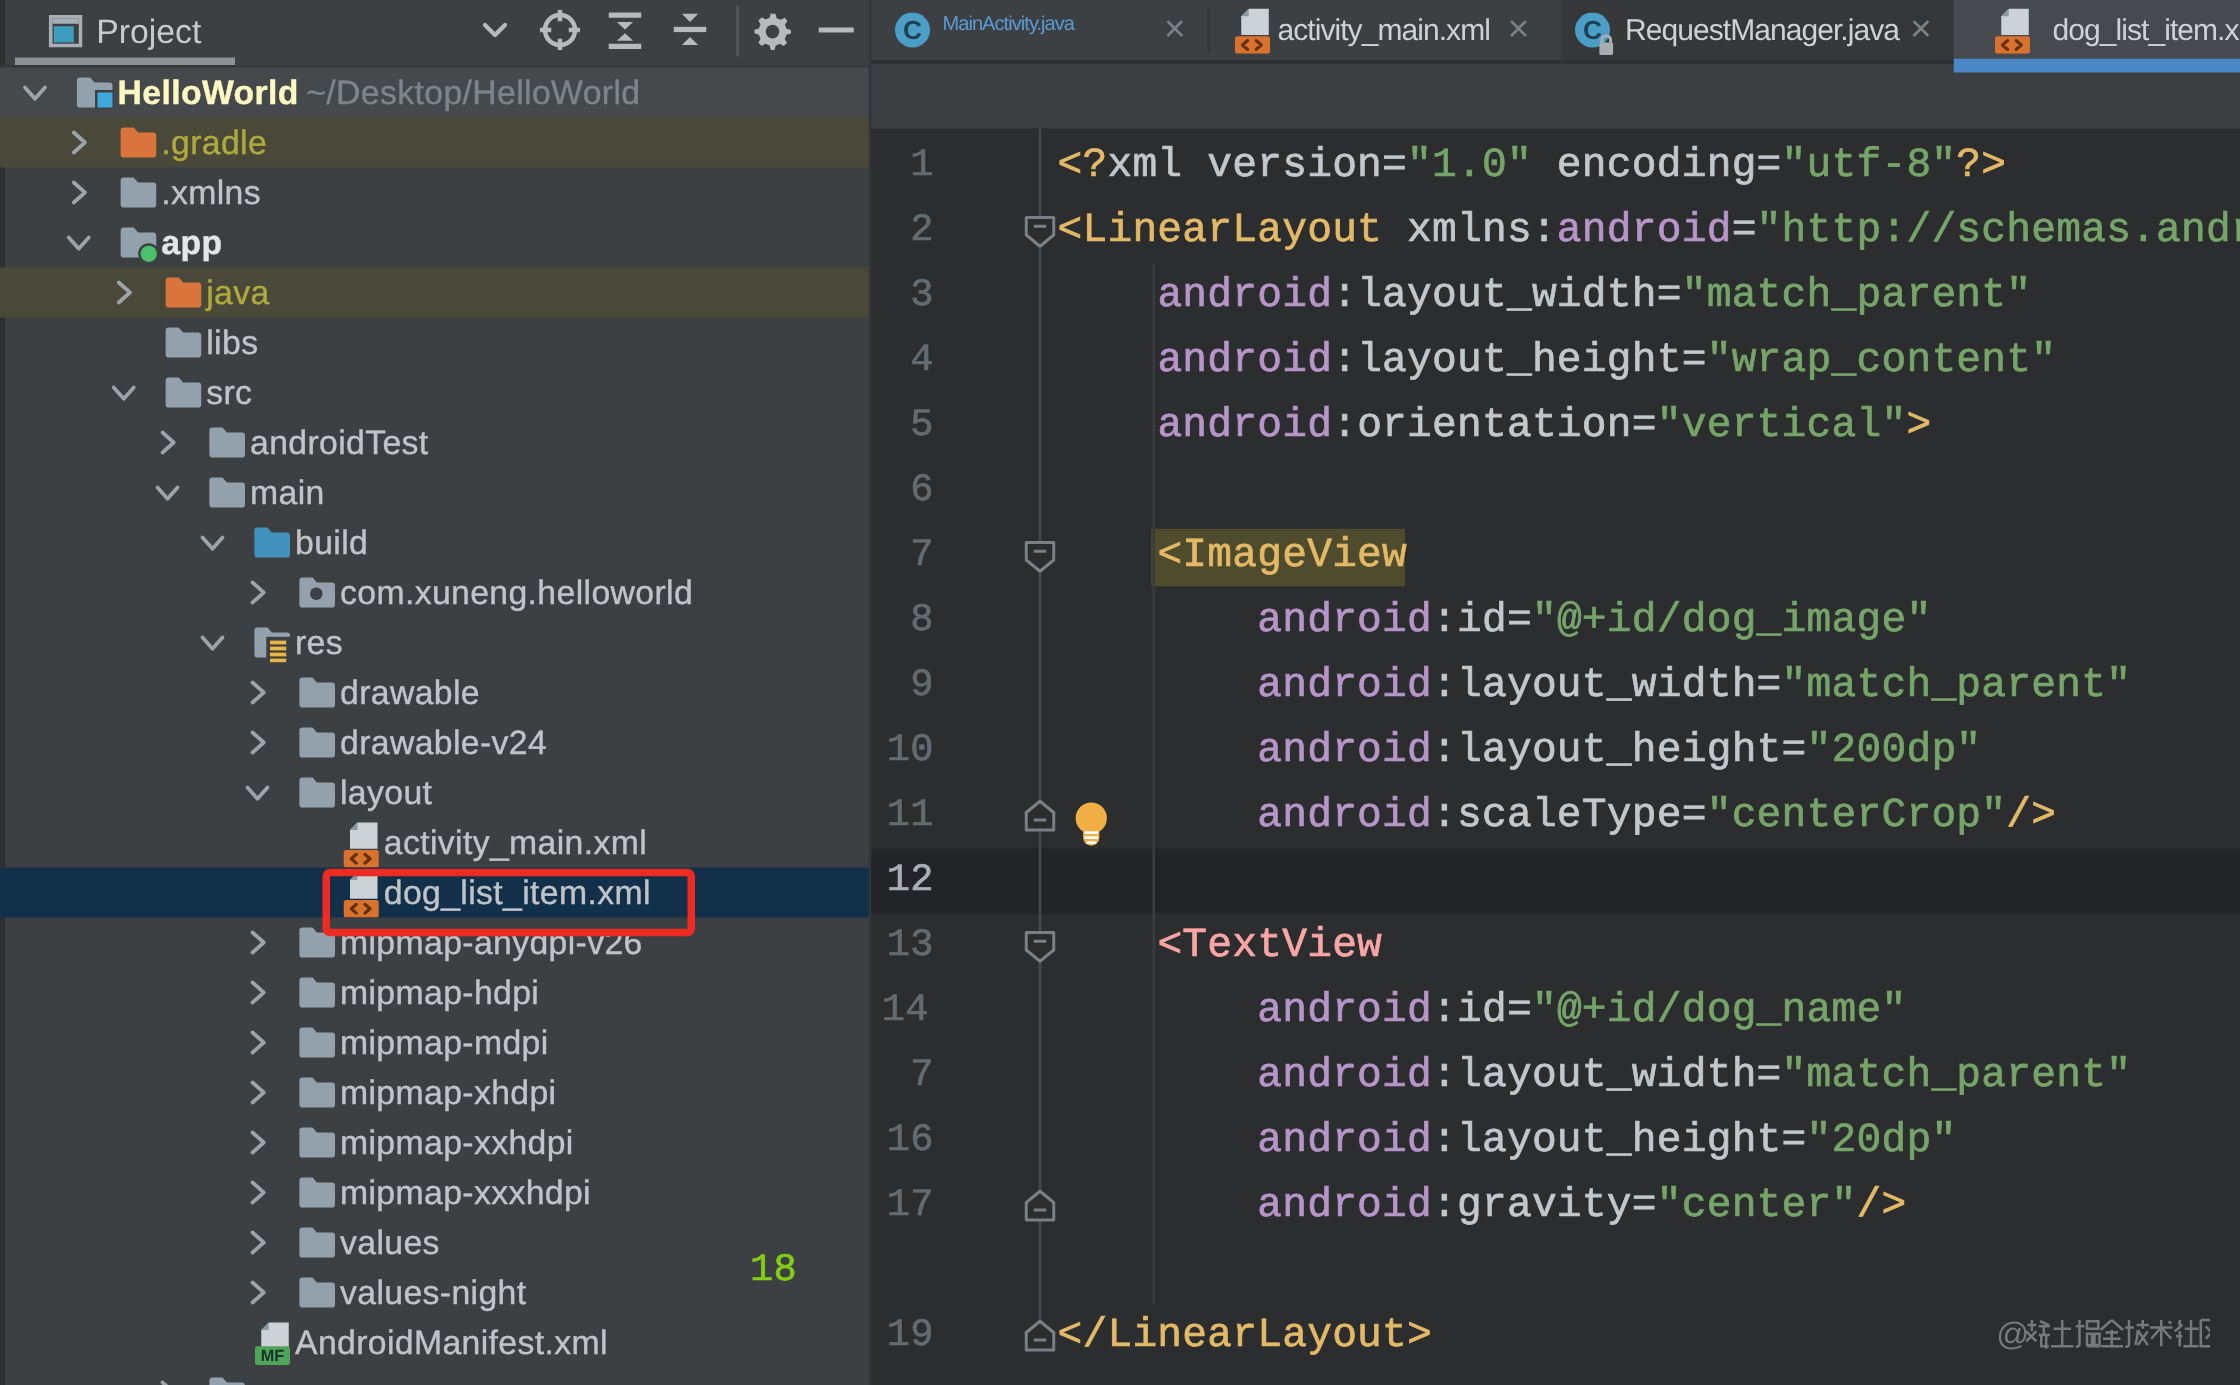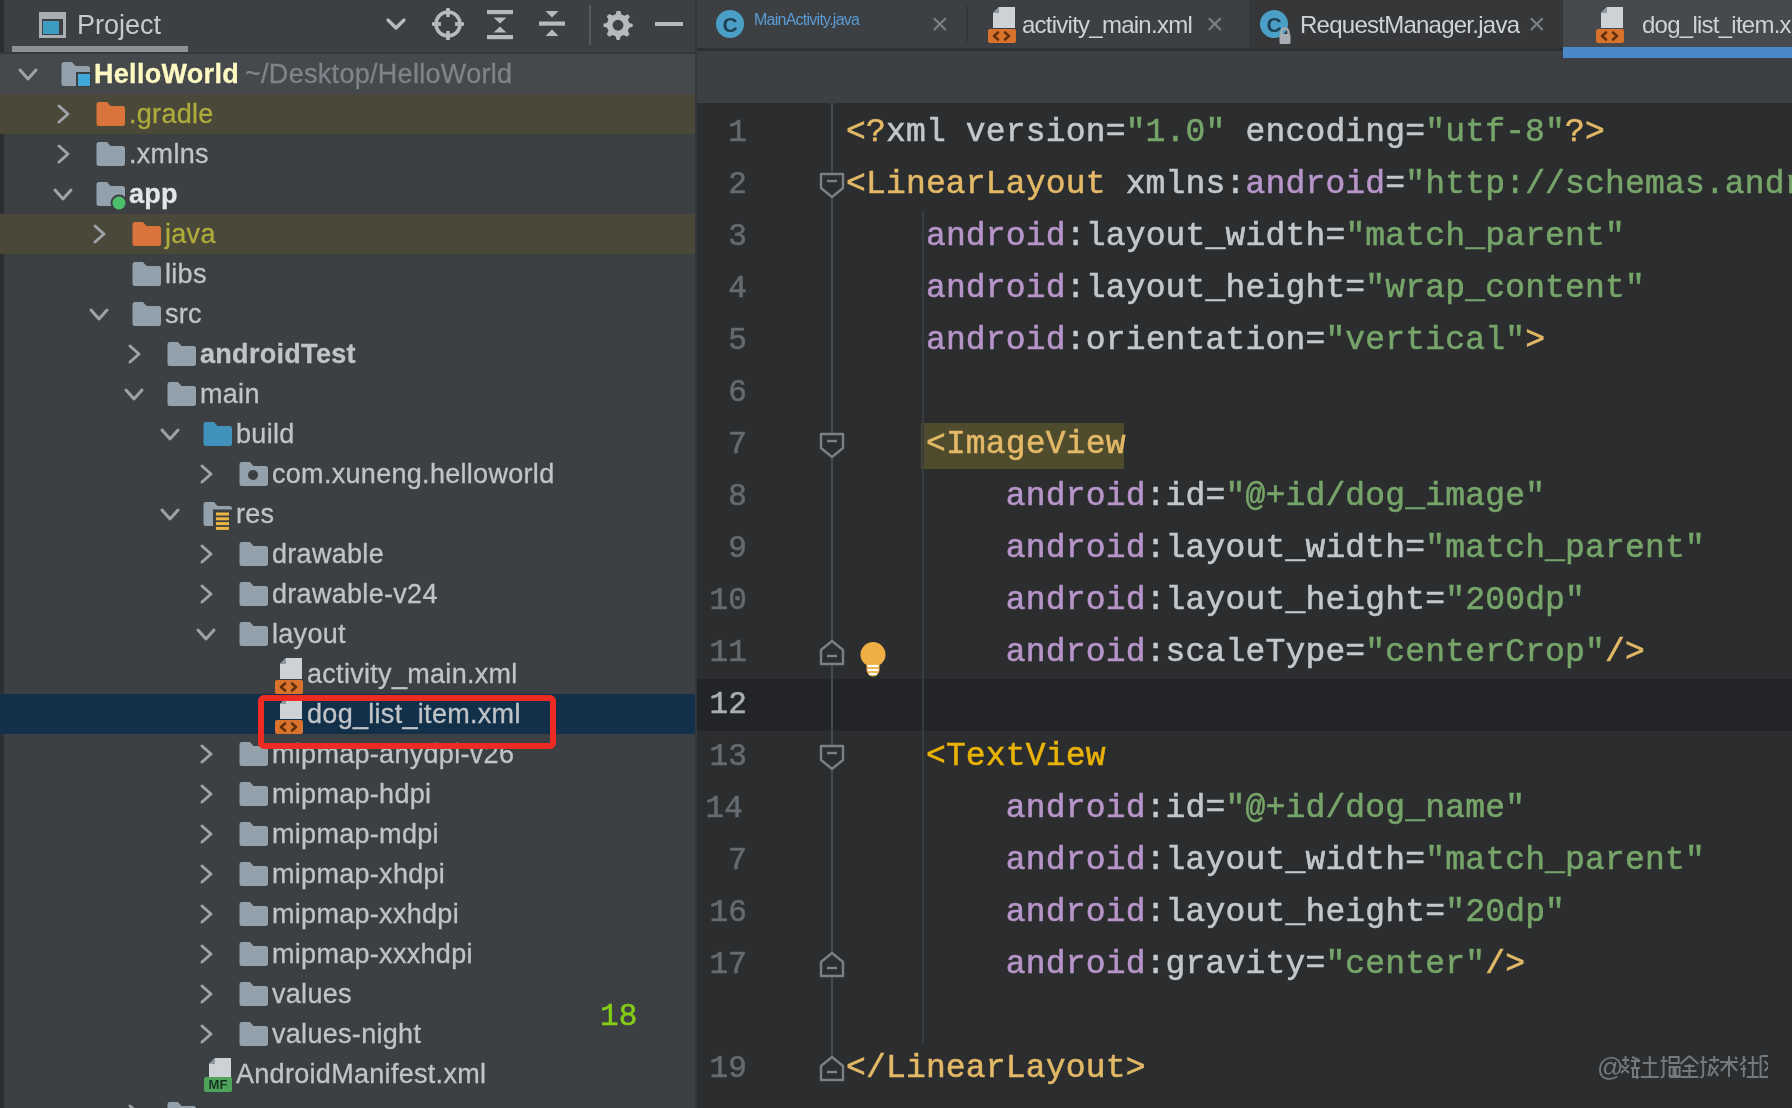--- a/index.html
+++ b/index.html
@@ -99,21 +99,21 @@
 <svg class="abs" style="left:131px;top:298px;" width="32" height="32" viewBox="0 0 32 32">
     <path d="M1.5 6.5 a2.5 2.5 0 0 1 2.5-2.5 h8 l3.5 4 h12 a2.5 2.5 0 0 1 2.5 2.5 v15 a2.5 2.5 0 0 1-2.5 2.5 h-23.5 a2.5 2.5 0 0 1-2.5-2.5 Z" fill="#93a1ad"></path>
   </svg>
 <div class="abs treetxt" style="left:165px;top:299px;">src</div>
 <svg class="abs" style="left:121px;top:341px;" width="26" height="26" viewBox="0 0 26 26">
     <path d="M9 5 L18 13 L9 21" fill="none" stroke="#9da3a7" stroke-width="3" stroke-linecap="round" stroke-linejoin="round"></path>
   </svg>
 <svg class="abs" style="left:166px;top:338px;" width="32" height="32" viewBox="0 0 32 32">
     <path d="M1.5 6.5 a2.5 2.5 0 0 1 2.5-2.5 h8 l3.5 4 h12 a2.5 2.5 0 0 1 2.5 2.5 v15 a2.5 2.5 0 0 1-2.5 2.5 h-23.5 a2.5 2.5 0 0 1-2.5-2.5 Z" fill="#93a1ad"></path>
   </svg>
-<div class="abs treetxt" style="left:200px;top:339px;font-weight:bold;">androidTest</div>
+<div class="abs treetxt" style="left:200px;top:339px;">androidTest</div>
 <svg class="abs" style="left:121px;top:381px;" width="26" height="26" viewBox="0 0 26 26">
     <path d="M5 9 L13 18 L21 9" fill="none" stroke="#9da3a7" stroke-width="3" stroke-linecap="round" stroke-linejoin="round"></path>
   </svg>
 <svg class="abs" style="left:166px;top:378px;" width="32" height="32" viewBox="0 0 32 32">
     <path d="M1.5 6.5 a2.5 2.5 0 0 1 2.5-2.5 h8 l3.5 4 h12 a2.5 2.5 0 0 1 2.5 2.5 v15 a2.5 2.5 0 0 1-2.5 2.5 h-23.5 a2.5 2.5 0 0 1-2.5-2.5 Z" fill="#93a1ad"></path>
   </svg>
 <div class="abs treetxt" style="left:200px;top:379px;">main</div>
 <svg class="abs" style="left:157px;top:421px;" width="26" height="26" viewBox="0 0 26 26">
     <path d="M5 9 L13 18 L21 9" fill="none" stroke="#9da3a7" stroke-width="3" stroke-linecap="round" stroke-linejoin="round"></path>
   </svg>
@@ -341,21 +341,21 @@
 <div class="abs code" style="left:846px;top:107px;width:946px;overflow:hidden;"><span style="color:#e3b967;">&lt;?</span><span style="color:#c2c7cc;">xml version=</span><span style="color:#76a469;">"1.0"</span><span style="color:#c2c7cc;"> encoding=</span><span style="color:#76a469;">"utf-8"</span><span style="color:#e3b967;">?&gt;</span></div>
 <div class="abs code" style="left:846px;top:159px;width:946px;overflow:hidden;"><span style="color:#e3b967;">&lt;LinearLayout</span><span style="color:#c2c7cc;"> xmlns:</span><span style="color:#b795c9;">android</span><span style="color:#c2c7cc;">=</span><span style="color:#76a469;">"http://schemas.android.com/apk/res/android"</span></div>
 <div class="abs code" style="left:846px;top:211px;width:946px;overflow:hidden;"><span style="color:#c2c7cc;">    </span><span style="color:#b795c9;">android</span><span style="color:#c2c7cc;">:layout_width=</span><span style="color:#76a469;">"match_parent"</span></div>
 <div class="abs code" style="left:846px;top:263px;width:946px;overflow:hidden;"><span style="color:#c2c7cc;">    </span><span style="color:#b795c9;">android</span><span style="color:#c2c7cc;">:layout_height=</span><span style="color:#76a469;">"wrap_content"</span></div>
 <div class="abs code" style="left:846px;top:315px;width:946px;overflow:hidden;"><span style="color:#c2c7cc;">    </span><span style="color:#b795c9;">android</span><span style="color:#c2c7cc;">:orientation=</span><span style="color:#76a469;">"vertical"</span><span style="color:#e3b967;">&gt;</span></div>
 <div class="abs code" style="left:846px;top:419px;width:946px;overflow:hidden;"><span style="color:#c2c7cc;">    </span><span style="color:#e3b967;">&lt;ImageView</span></div>
 <div class="abs code" style="left:846px;top:471px;width:946px;overflow:hidden;"><span style="color:#c2c7cc;">        </span><span style="color:#b795c9;">android</span><span style="color:#c2c7cc;">:id=</span><span style="color:#76a469;">"@+id/dog_image"</span></div>
 <div class="abs code" style="left:846px;top:523px;width:946px;overflow:hidden;"><span style="color:#c2c7cc;">        </span><span style="color:#b795c9;">android</span><span style="color:#c2c7cc;">:layout_width=</span><span style="color:#76a469;">"match_parent"</span></div>
 <div class="abs code" style="left:846px;top:575px;width:946px;overflow:hidden;"><span style="color:#c2c7cc;">        </span><span style="color:#b795c9;">android</span><span style="color:#c2c7cc;">:layout_height=</span><span style="color:#76a469;">"200dp"</span></div>
 <div class="abs code" style="left:846px;top:627px;width:946px;overflow:hidden;"><span style="color:#c2c7cc;">        </span><span style="color:#b795c9;">android</span><span style="color:#c2c7cc;">:scaleType=</span><span style="color:#76a469;">"centerCrop"</span><span style="color:#e3b967;">/&gt;</span></div>
-<div class="abs code" style="left:846px;top:731px;width:946px;overflow:hidden;"><span style="color:#c2c7cc;">    </span><span style="color:#eab308;margin-top:13px;">&lt;TextView</span></div>
+<div class="abs code" style="left:846px;top:731px;width:946px;overflow:hidden;"><span style="color:#c2c7cc;">    </span><span style="color:#fca5a5;margin-top:13px;">&lt;TextView</span></div>
 <div class="abs code" style="left:846px;top:783px;width:946px;overflow:hidden;"><span style="color:#c2c7cc;">        </span><span style="color:#b795c9;">android</span><span style="color:#c2c7cc;">:id=</span><span style="color:#76a469;">"@+id/dog_name"</span></div>
 <div class="abs code" style="left:846px;top:835px;width:946px;overflow:hidden;"><span style="color:#c2c7cc;">        </span><span style="color:#b795c9;">android</span><span style="color:#c2c7cc;">:layout_width=</span><span style="color:#76a469;">"match_parent"</span></div>
 <div class="abs code" style="left:846px;top:887px;width:946px;overflow:hidden;"><span style="color:#c2c7cc;">        </span><span style="color:#b795c9;">android</span><span style="color:#c2c7cc;">:layout_height=</span><span style="color:#76a469;">"20dp"</span></div>
 <div class="abs code" style="left:846px;top:939px;width:946px;overflow:hidden;"><span style="color:#c2c7cc;">        </span><span style="color:#b795c9;">android</span><span style="color:#c2c7cc;">:gravity=</span><span style="color:#76a469;">"center"</span><span style="color:#e3b967;">/&gt;</span></div>
 <div class="abs code" style="left:846px;top:1043px;width:946px;overflow:hidden;"><span style="color:#e3b967;">&lt;/LinearLayout&gt;</span></div>
 <svg class="abs" style="left:1598px;top:1052px;" width="170" height="30" viewBox="0 0 170 30">
 <text x="-1" y="24" font-size="26" fill="#75797c" font-family="Liberation Sans,sans-serif">@</text>
 <g transform="translate(22,3)">
       <path d="M2 5 h7 M5.5 1 v9 M1 10 l8 8 M9 10 l-8 8 M11 6 h9 M12 2 l7 3 M15 6 v7 M11 13 h9 M13 13 v9 h6 M17 13 v11" stroke="#75797c" stroke-width="2" fill="none"></path>
     </g>

